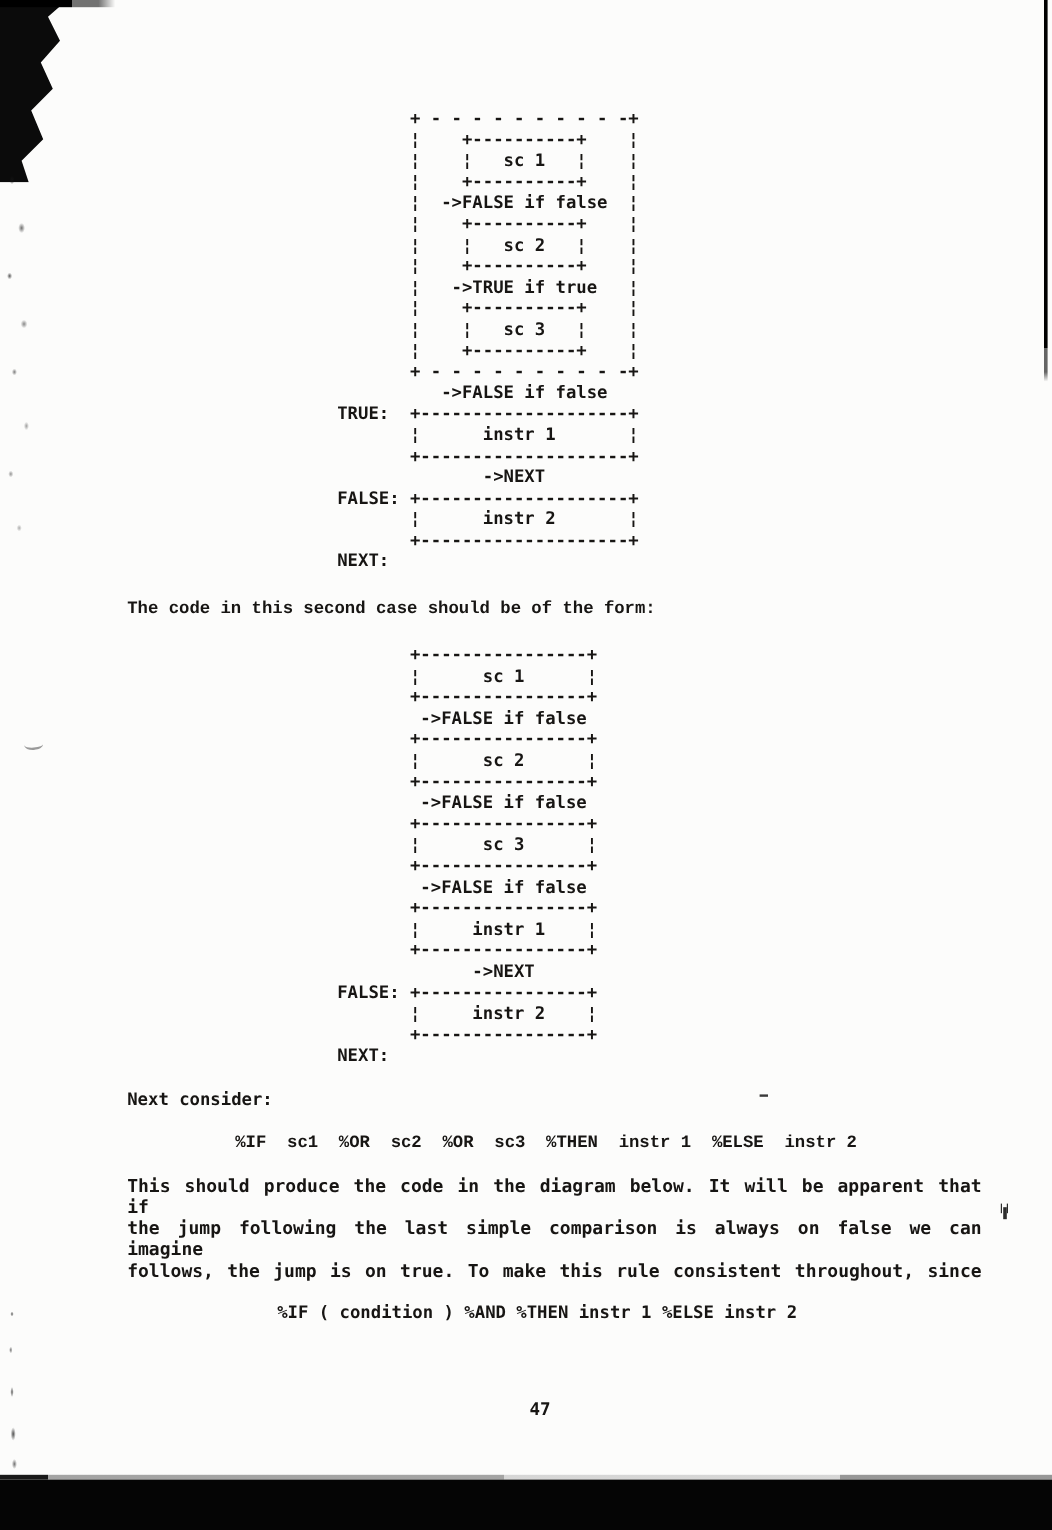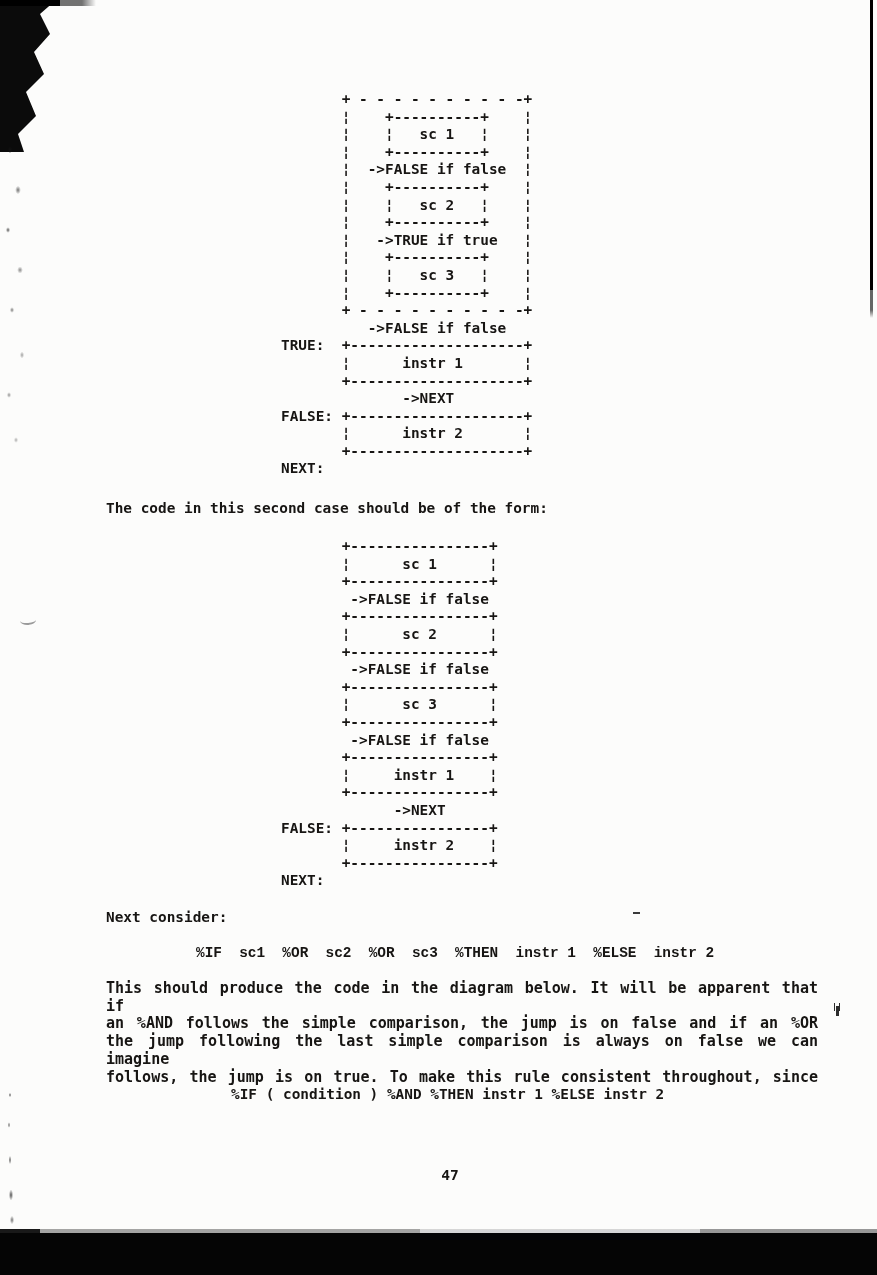--- a/index.html
+++ b/index.html
@@ -144,21 +144,21 @@
           -&gt;FALSE if false
 TRUE:  +--------------------+
        ¦      instr 1       ¦
        +--------------------+
               -&gt;NEXT
 FALSE: +--------------------+
        ¦      instr 2       ¦
        +--------------------+
 NEXT:</pre>
 
-  <div class="mono" style="left:106px; top:500px;">The code in this second case should be of the form:</div>
+  <div class="mono" style="left:106px; top:500px;font-family:Liberation Mono, monospace;">The code in this second case should be of the form:</div>
 
   <pre class="mono diagram" style="left:281px; top:538px;">       +----------------+
        ¦      sc 1      ¦
        +----------------+
         -&gt;FALSE if false
        +----------------+
        ¦      sc 2      ¦
        +----------------+
         -&gt;FALSE if false
        +----------------+
@@ -173,21 +173,20 @@
        ¦     instr 2    ¦
        +----------------+
 NEXT:</pre>
 
   <div class="mono" style="left:106px; top:909px;">Next consider:</div>
 
   <div class="mono" style="left:196px; top:945px;font-family:Liberation Mono, monospace;">%IF  sc1  %OR  sc2  %OR  sc3  %THEN  instr 1  %ELSE  instr 2</div>
 
   <div class="paragraph" style="left:106px; top:980px; width:712px;">
       <div class="para-line">This should produce the code in the diagram below.  It will be apparent that if</div>
-      <div class="para-line">an %AND follows the simple comparison, the jump is on false and if an %OR</div>
       <div class="para-line">the jump following the last simple comparison is always on false we can imagine</div>
       <div class="para-line">follows, the jump is on true.  To make this rule consistent throughout, since</div>
     </div>
 
   <div class="mono" style="left:231px; top:1086px;">%IF ( condition ) %AND %THEN instr 1 %ELSE instr 2</div>
 
   <div class="page-number mono" style="left:0; top:1166px; width:900px; text-align:center;">47</div>
 
 </div>
 

